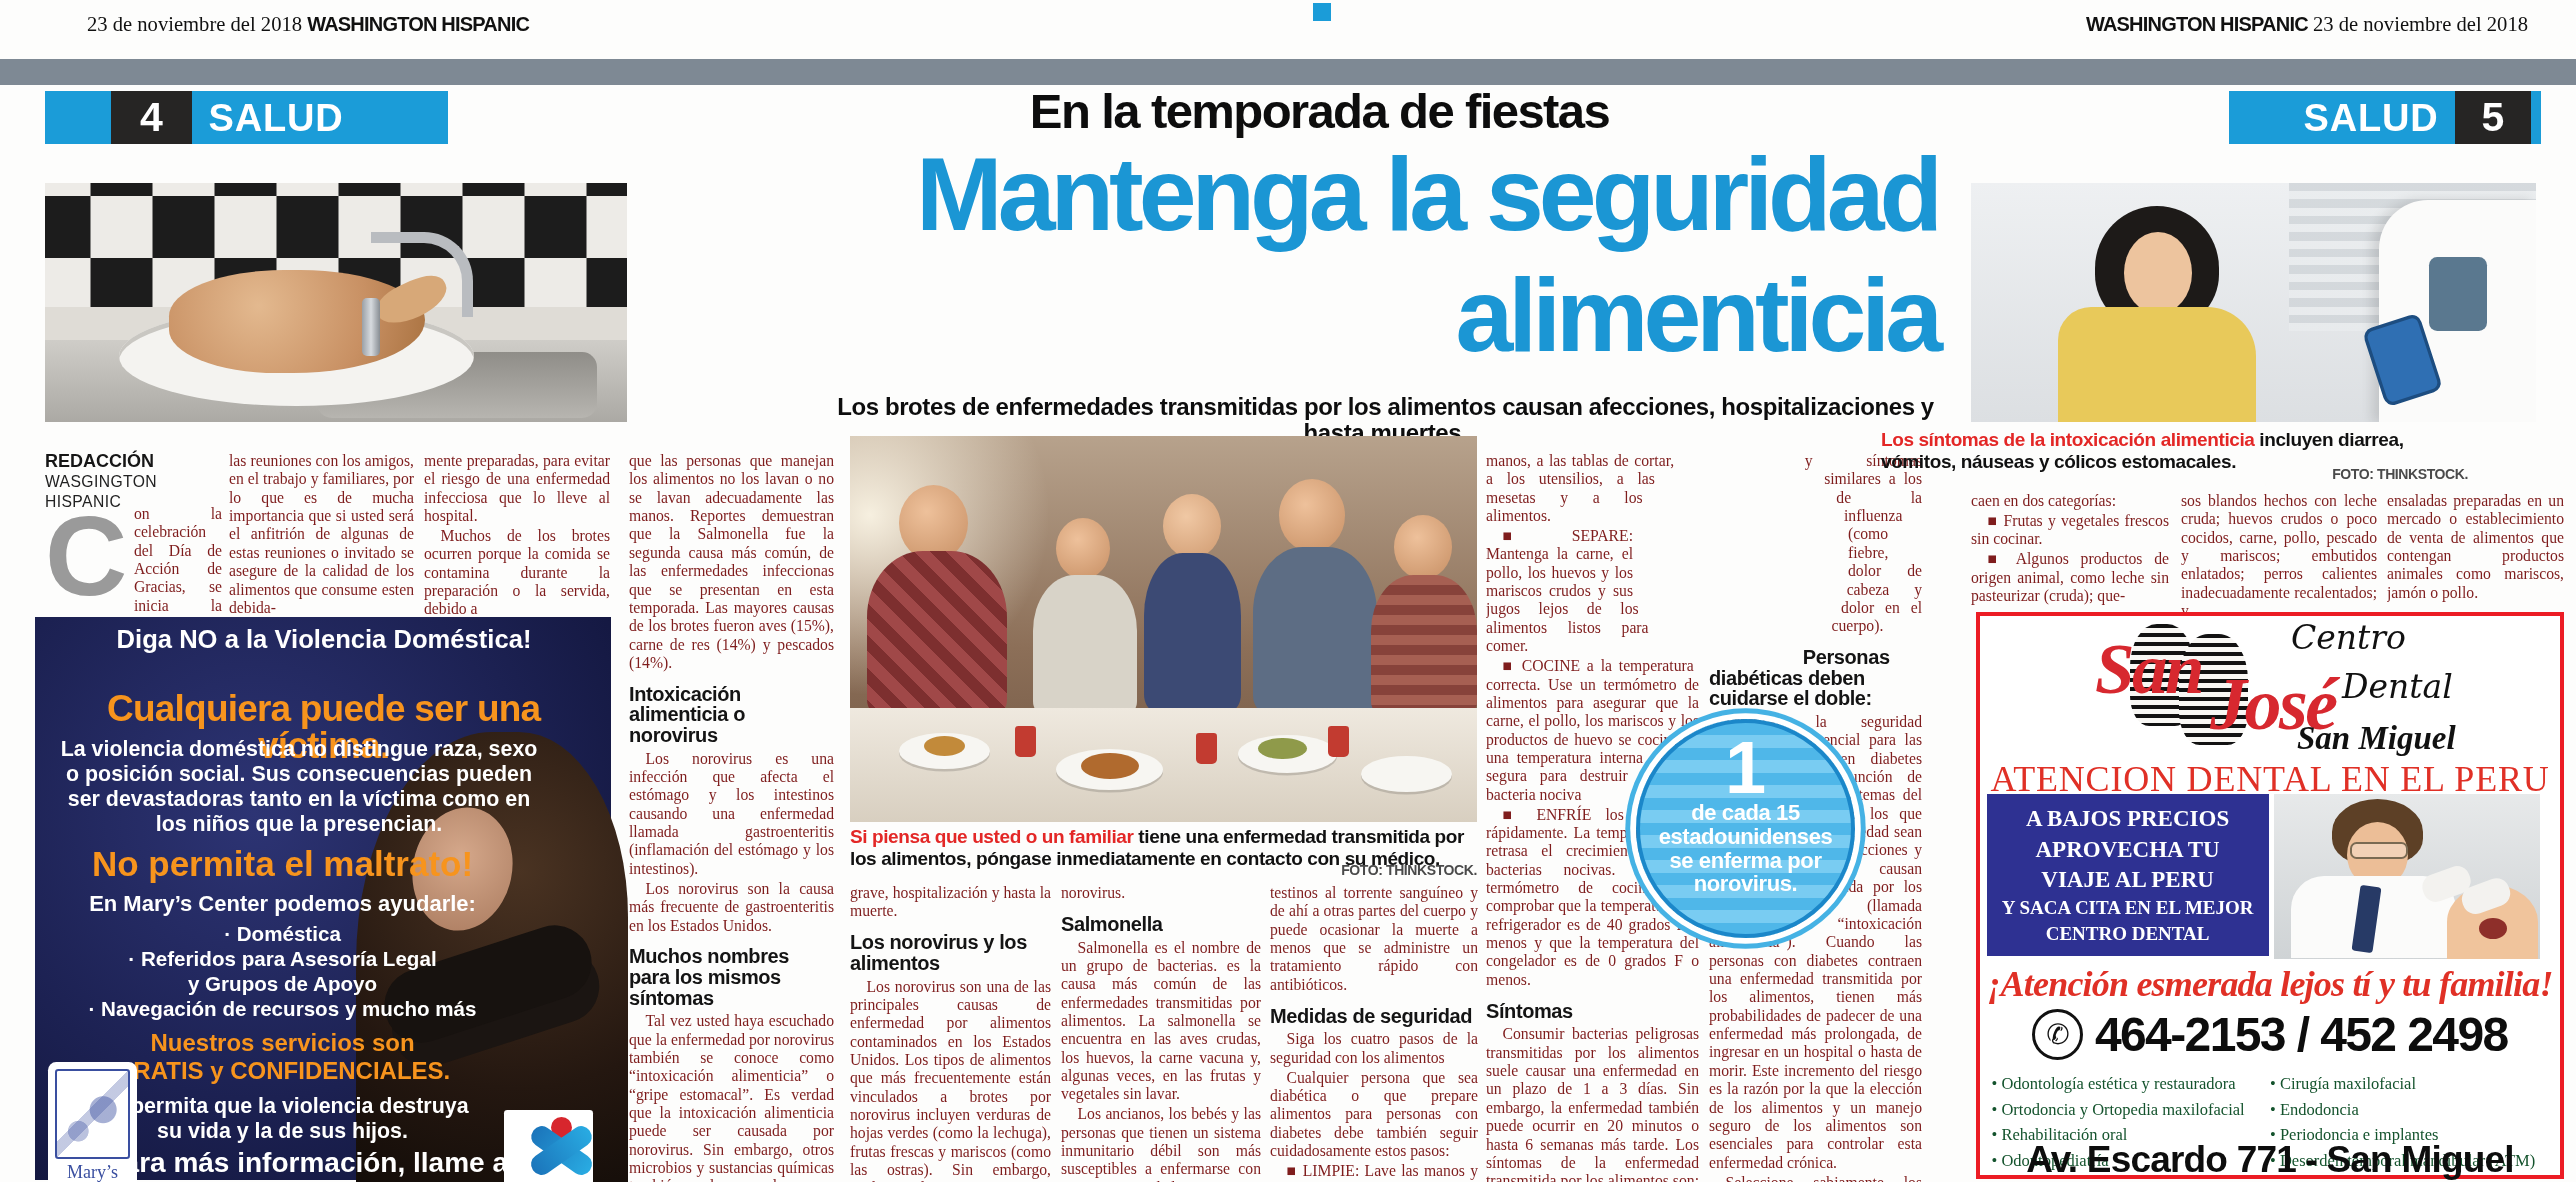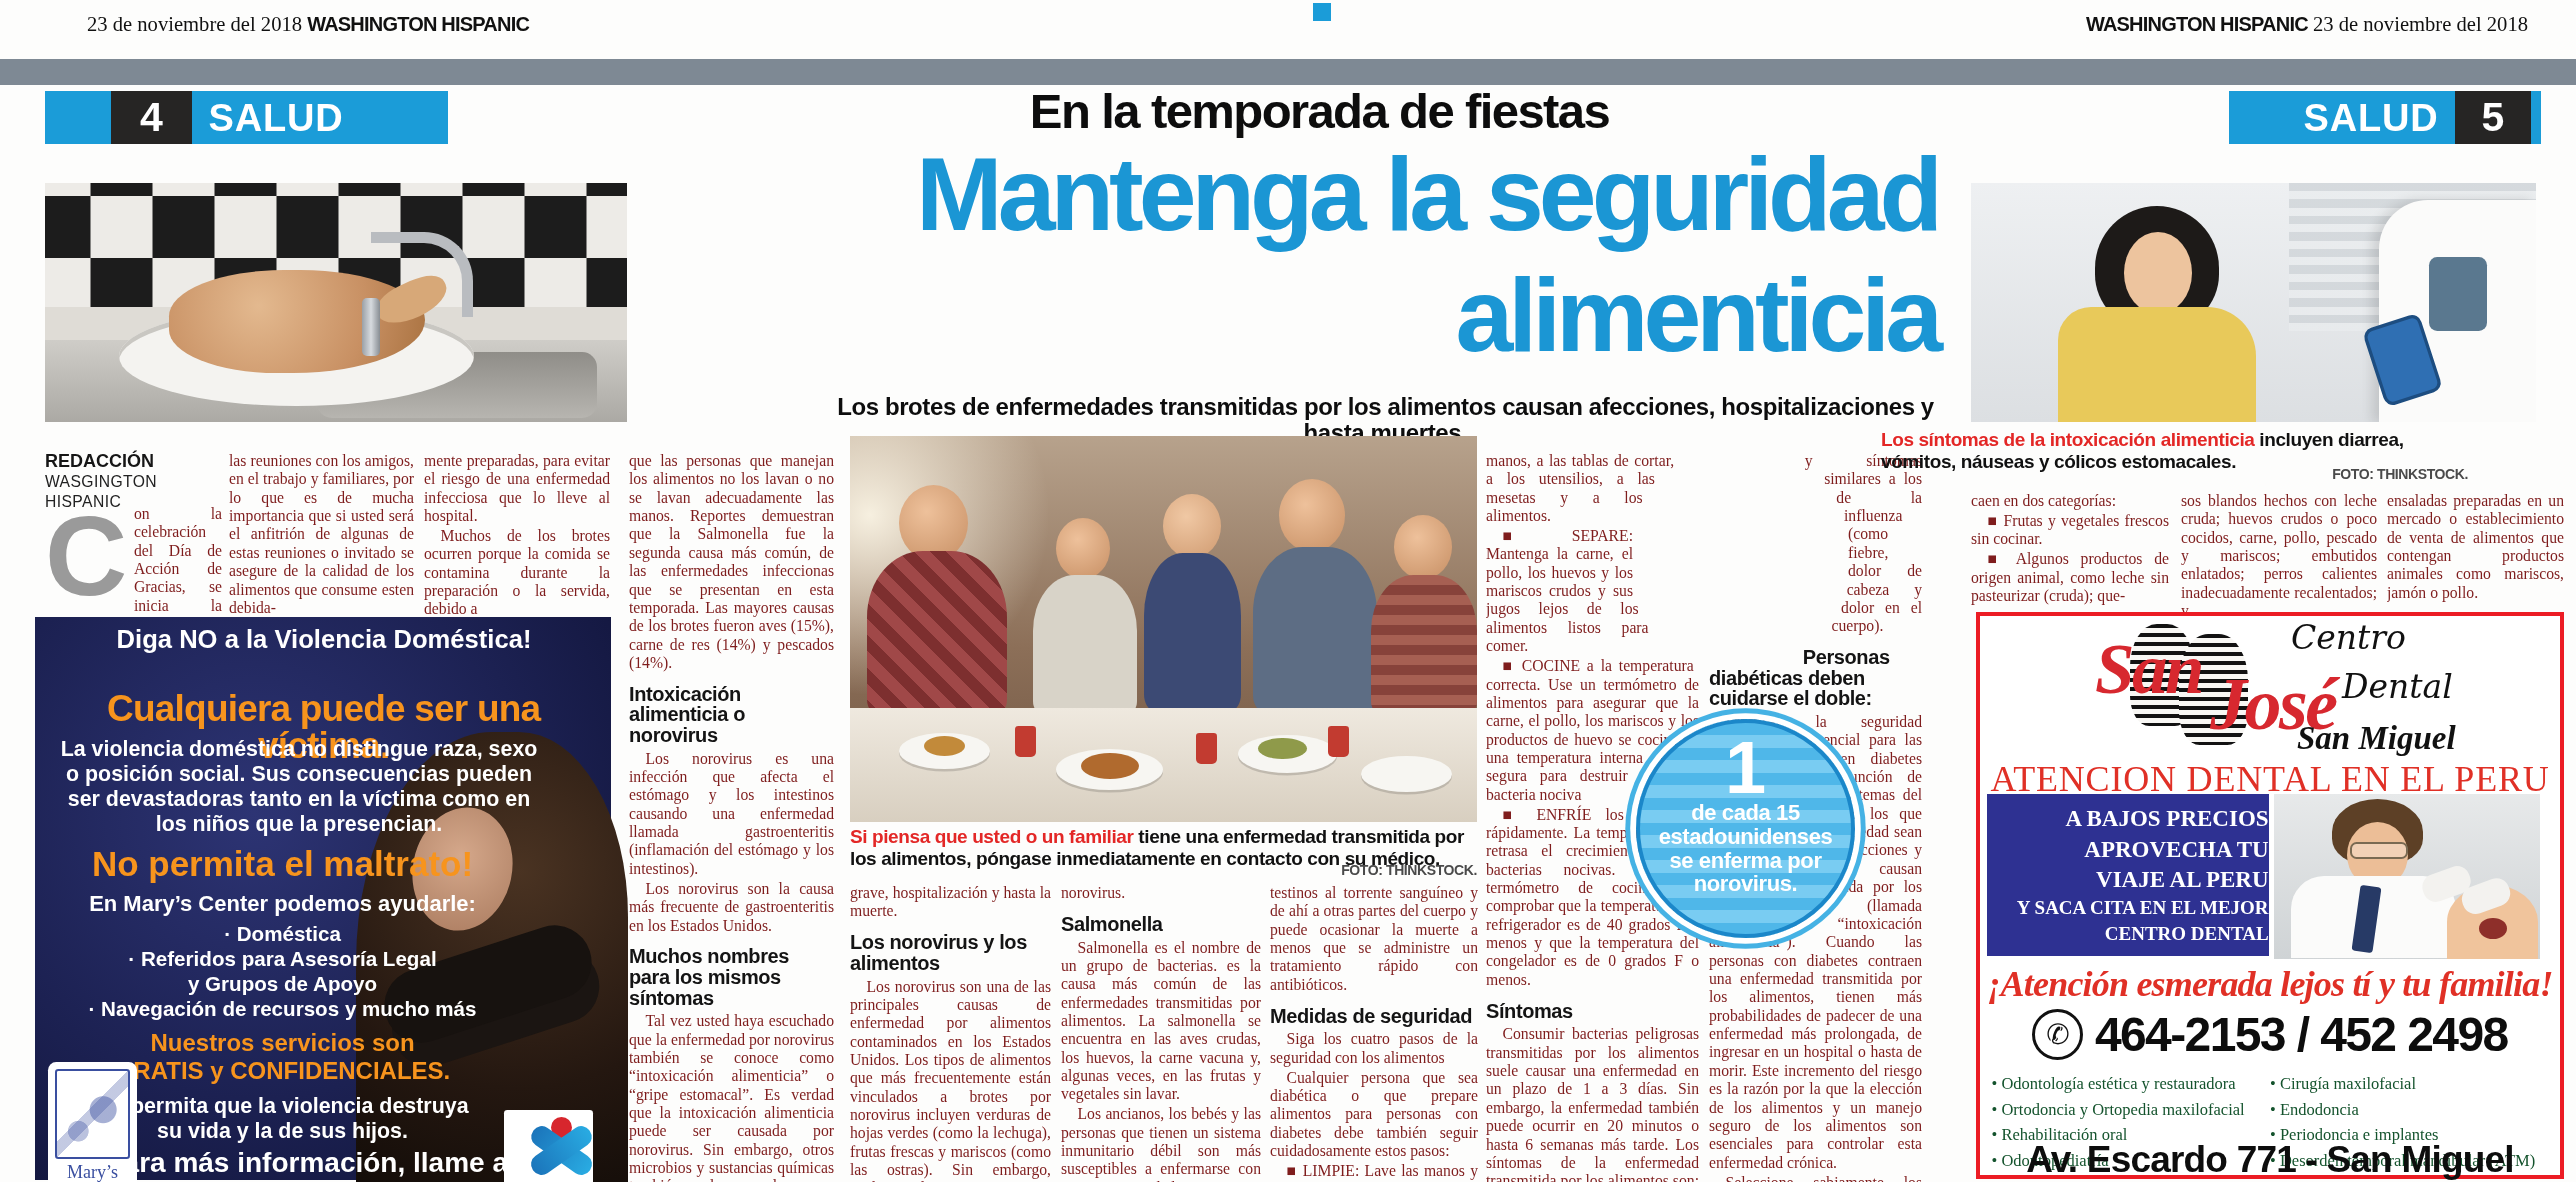--- a/index.html
+++ b/index.html
@@ -107,21 +107,21 @@
   .sj-logo{position:absolute;left:115px;top:5px;width:371px;height:139px;}
   .tooth{position:absolute;background:repeating-linear-gradient(180deg,#121212 0 4.1px,#f8f7f4 4.1px 9px);
          border-radius:42% 42% 30% 30%;}
   .sj-san{position:absolute;left:0;top:13px;font:bold italic 71px/1 "Liberation Serif",serif;color:#d7282f;letter-spacing:-2.5px;}
   .sj-jose{position:absolute;left:115px;top:46px;font:bold italic 74px/1 "Liberation Serif",serif;color:#d7282f;letter-spacing:-2.5px;}
   .sj-script{position:absolute;font:italic 33px/1 "DejaVu Serif",serif;color:#111;}
   .sj-sanmiguel{position:absolute;left:202px;top:101px;font:bold italic 33px/1 "Liberation Serif",serif;color:#111;}
   .sj-head{position:absolute;left:0;top:145px;width:100%;text-align:center;
            font:36px/1 "Liberation Serif",serif;color:#e03026;letter-spacing:0.8px;}
   .sj-blue{position:absolute;left:6.6px;top:178px;width:282px;height:162px;background:#2e3192;color:#fff;
-           display:flex;flex-direction:column;justify-content:center;text-align:right;
+           display:flex;flex-direction:column;justify-content:center;text-align:center;
            font:bold 23px/1.32 "Liberation Serif",serif;}
   .sj-blue .sm{font-size:19px;}
   .sj-photo{position:absolute;left:294px;top:178px;width:266px;height:165px;background:linear-gradient(#e7e9ea,#cfd3d5);}
   .sd-hair{position:absolute;left:58px;top:5px;width:91px;height:66px;border-radius:50% 50% 40% 40%;background:#5d4026;}
   .sd-face{position:absolute;left:73px;top:28px;width:61px;height:66px;border-radius:50%;background:#ecbe97;}
   .sd-glasses{position:absolute;left:76px;top:48px;width:54px;height:13px;border:2.5px solid #7a6a52;border-radius:6.6px;background:rgba(255,255,255,.3);}
   .sd-coat{position:absolute;left:16.5px;top:82px;width:165px;height:82px;border-radius:33px 33px 0 0;background:#fbfbfa;}
   .sd-tie{position:absolute;left:82px;top:92px;width:21.4px;height:66px;background:#273a66;transform:rotate(8deg);border-radius:3.3px;}
   .sd-patient{position:absolute;left:173px;top:91px;width:91px;height:74px;border-radius:50% 50% 0 0;background:#f0c49c;}
   .sd-mouth{position:absolute;left:205px;top:124px;width:28px;height:21.4px;border-radius:50%;background:#8e2f2a;}

